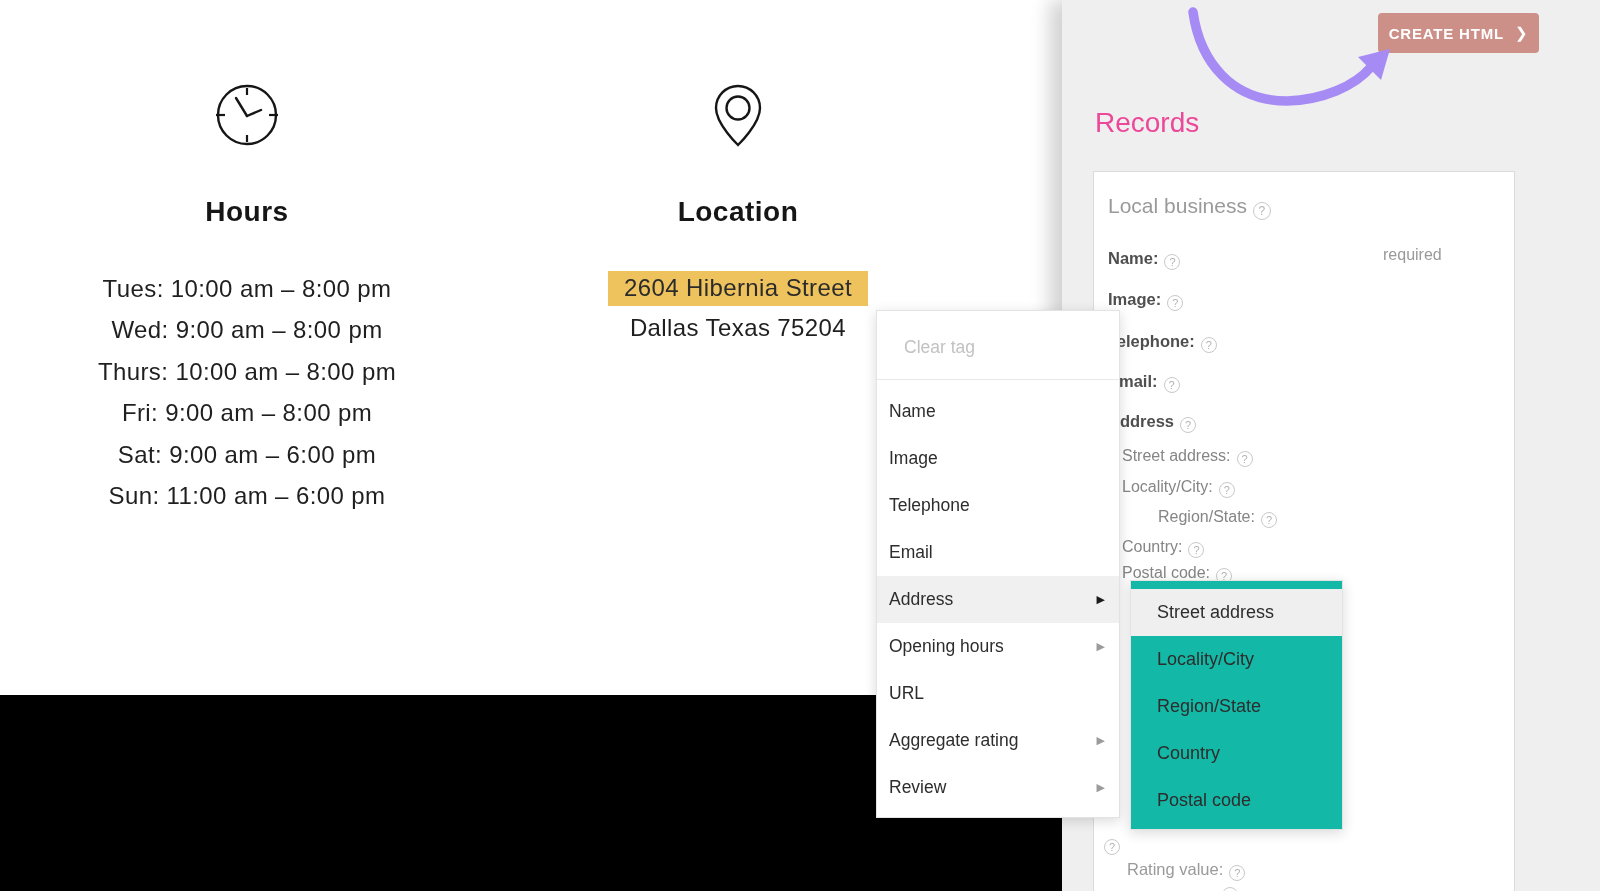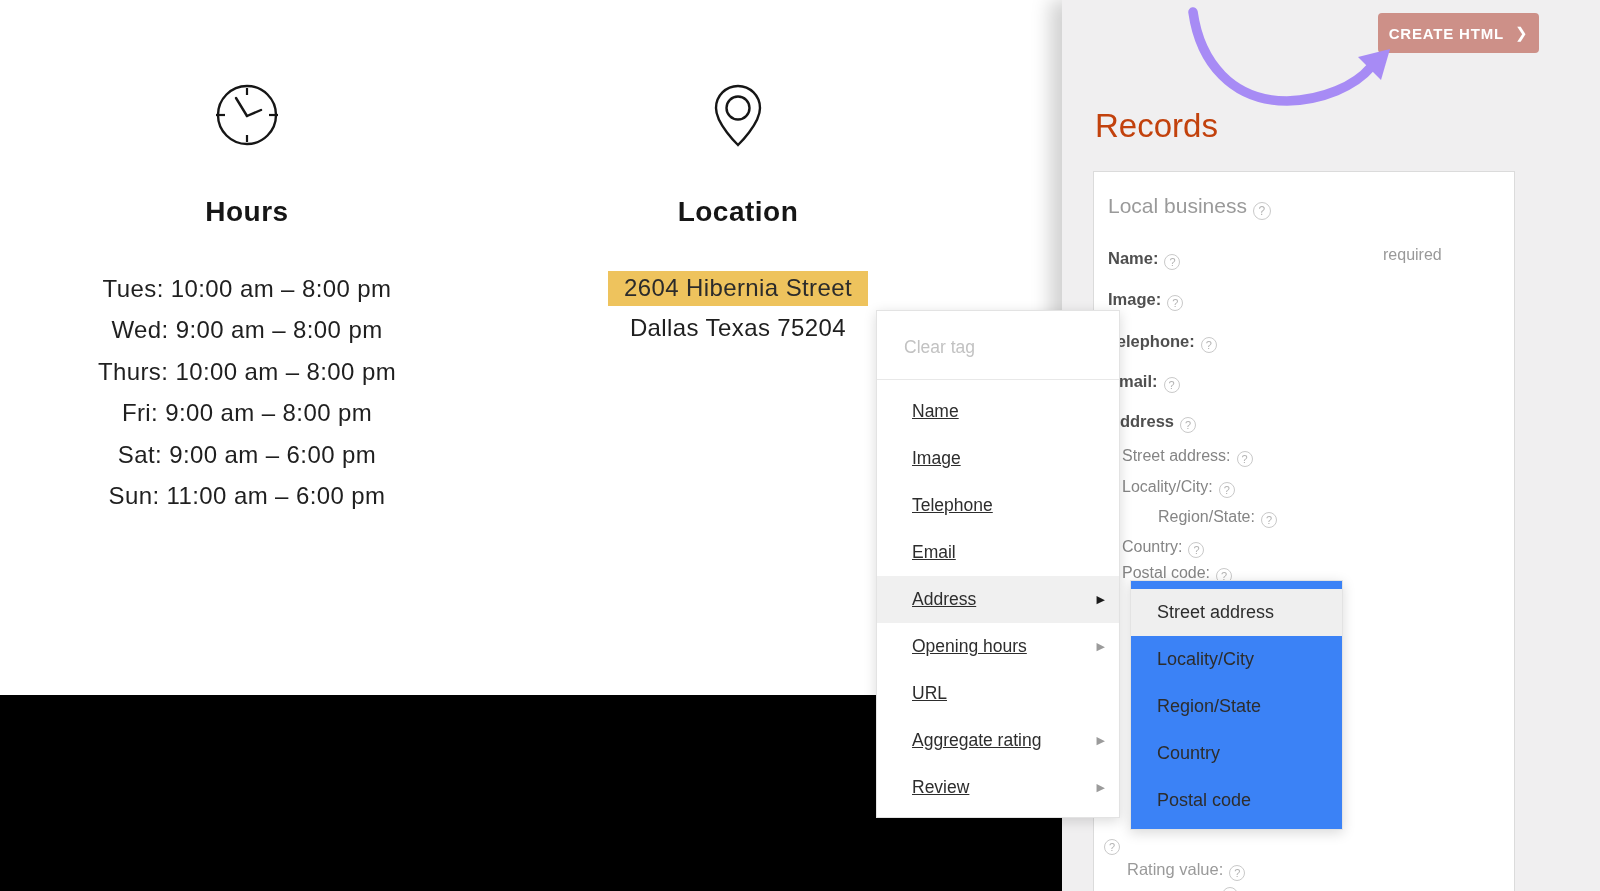--- a/index.html
+++ b/index.html
@@ -16,21 +16,21 @@
   .hours-list { position:absolute; width:100%; top:268px; font-size:24px; font-weight:300; letter-spacing:.4px; }
   .hours-list div { height:41.4px; line-height:41.4px; }
   .street-line { position:absolute; width:100%; top:271px; font-size:24px; font-weight:300; letter-spacing:.4px; }
   .street-line .hl { display:inline-block; background:#eec35d; padding:3px 16px 4px; color:#2b2b2b; }
   .city-line { position:absolute; width:100%; top:313px; font-size:24px; font-weight:300; letter-spacing:.4px; height:29px; line-height:29px; }
 
   .footer { position:absolute; left:0; top:695px; width:1062px; height:196px; background:#000; }
 
   
   .sidebar { position:absolute; left:1062px; top:0; width:538px; height:891px; background:#f0eff0; box-shadow:-12px 0 18px rgba(0,0,0,.18); }
-  .records-title { position:absolute; left:1095px; top:107px; font-size:33px; color:#c2410c; }
+  .records-title { position:absolute; left:1095px; top:107px; font-size:28px; color:#ec4899; }
   .lb-box { position:absolute; left:1093px; top:171px; width:422px; height:721px; border:1px solid #dbdbdb; border-bottom:none; background:#fff; }
 
   .prow { position:absolute; height:22px; line-height:22px; white-space:nowrap; }
   .lb-title { font-size:21px; color:#9a9a9a; }
   .blabel { font-size:16.5px; font-weight:700; color:#4f4f4f; }
   .slabel { font-size:16px; color:#858585; }
   .glabel { font-size:16.5px; color:#9a9a9a; }
   .required { font-size:16px; color:#999; }
   .q { display:inline-block; width:16px; height:16px; border:1.4px solid #c9c9c9; border-radius:50%;
        color:#b3b3b3; font-size:11px; line-height:15px; text-align:center; vertical-align:-2px; margin-left:6px; background:#fff; }
@@ -42,27 +42,27 @@
     display:flex; align-items:center; justify-content:center; gap:11px; color:#fff; font-size:15px; font-weight:700;
     letter-spacing:.8px; cursor:pointer;text-align:center; }
   .create-btn .chev { font-size:15px; font-weight:700; }
 
   
   .ctx-menu { position:absolute; left:876px; top:310px; width:244px; height:508px; background:#fff;
     border:1px solid #e3e3e3; box-shadow:0 3px 12px rgba(0,0,0,.15); padding-top:10px; }
   .ctx-clear { height:52px; line-height:52px; padding-left:27px; font-size:17.5px; color:#c2c2c2; }
   .ctx-sep { border-top:1px solid #e8e8e8; margin-top:6px; }
   .ctx-list { margin-top:8px; }
-  .ctx-item { position:relative; height:47px; line-height:47px; padding-left:35px; font-size:17.5px; color:#2d2d2d; cursor:pointer;text-decoration:underline; }
+  .ctx-item { position:relative; height:47px; line-height:47px; padding-left:12px; font-size:17.5px; color:#2d2d2d; cursor:pointer; }
   .ctx-item.active { background:#f0f0f0; }
   .ctx-item .sub-arrow { position:absolute; right:14px; top:0; font-size:11px; color:#9b9b9b; }
   .ctx-item.active .sub-arrow { color:#1a1a1a; }
 
   
-  .submenu { position:absolute; left:1130px; top:580px; width:213px; height:250px; background:#3b82f6;
+  .submenu { position:absolute; left:1130px; top:580px; width:213px; height:250px; background:#14b8a6;
     border:1px solid #e3e3e3; box-shadow:0 3px 12px rgba(0,0,0,.15); padding-top:8px; }
   .sub-item { height:47px; line-height:47px; padding-left:26px; font-size:18px; color:#2d2d2d; white-space:nowrap; cursor:pointer; }
   .sub-item.active { background:#efefef; }
 
   .arrow-overlay { position:absolute; left:0; top:0; width:1600px; height:891px; pointer-events:none; }
 </style>
 </head>
 <body>
 
 <div class="stage">

